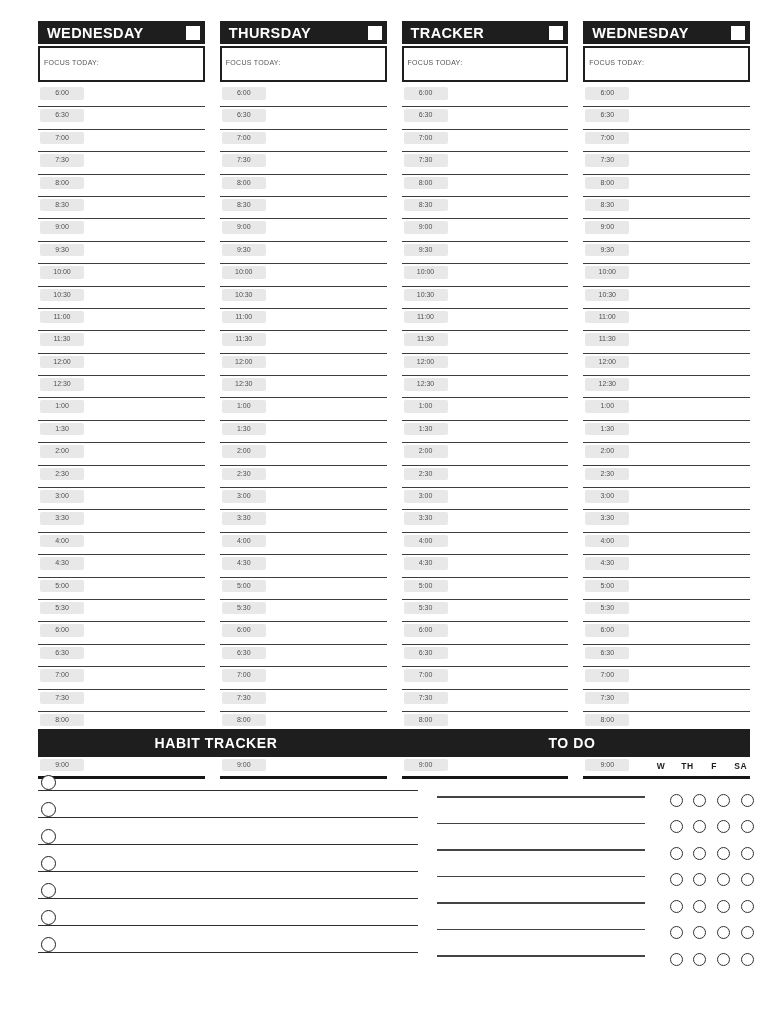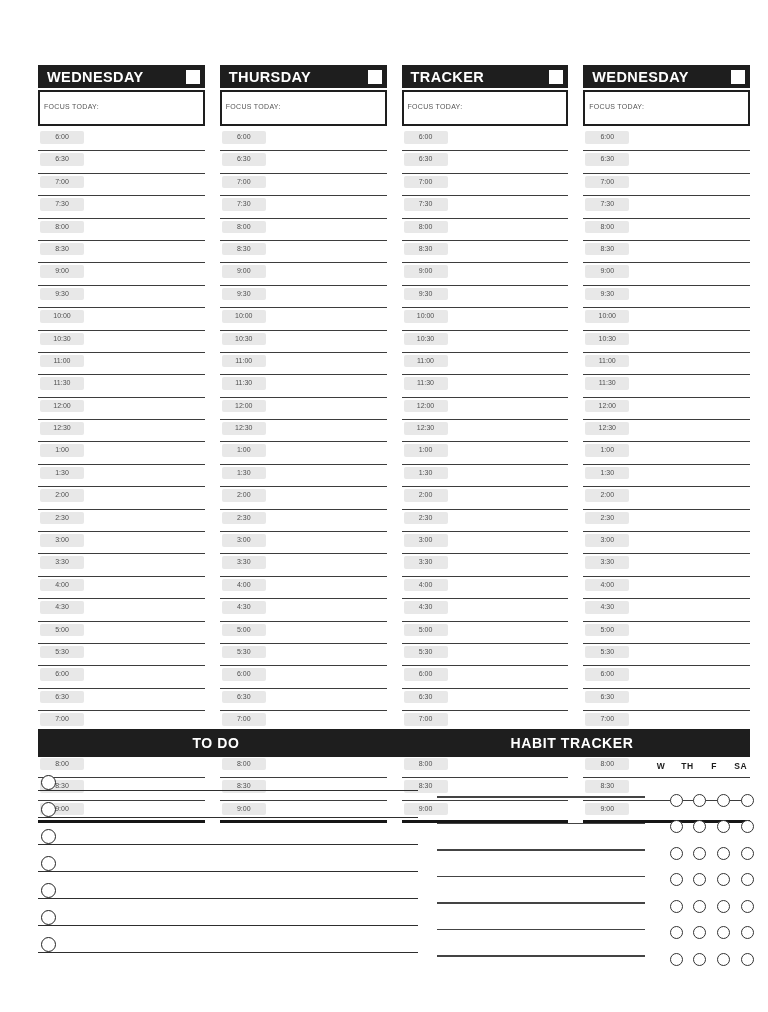--- a/index.html
+++ b/index.html
@@ -3,21 +3,21 @@
 <meta charset="utf-8">
 <style>
   * { margin:0; padding:0; box-sizing:border-box; }
   html,body { background:#fff; }
   .page {
     position:relative; width:768px; height:1012px; background:#ffffff;
     font-family:"Liberation Sans", sans-serif; overflow:hidden;
   }
 
   
-  .planner-grid { position:absolute; left:38px; top:21px; width:712px; display:flex; gap:15px;margin-top:44px; }
+  .planner-grid { position:absolute; left:38px; top:21px; width:712px; display:flex; gap:15px; }
   .day-column { flex:1 1 0; min-width:0; }
   .day-header {
     height:23px; background:#1e1e1e; display:flex; align-items:center;
     padding:0 5px 0 9px;
   }
   .day-title { color:#ffffff; font-weight:bold; font-size:14.5px; letter-spacing:0.4px; white-space:nowrap; }
   .day-checkbox { margin-left:auto; width:14px; height:14px; background:#ffffff; flex:0 0 auto; }
   .focus-box {
     margin-top:2px; height:36px; border:2px solid #1e1e1e; background:#fff;
     padding:3px 0 0 4px;
@@ -485,24 +485,24 @@
           </div>
           <div class="time-slot">
             <span class="time-chip">9:00</span>
           </div>
         </div>
   </div>
 </div>
 
   <div class="bottom-bar">
     <div class="bar-half">
+      <span class="bar-title">HABIT TRACKER</span>
+    </div>
+    <div class="bar-half">
       <span class="bar-title">TO DO</span>
-    </div>
-    <div class="bar-half">
-      <span class="bar-title">HABIT TRACKER</span>
     </div>
   </div>
 
   <div class="todo-list" id="todo-list">
       <div class="todo-row">
         <span class="todo-circle"></span>
       </div>
       <div class="todo-row">
         <span class="todo-circle"></span>
       </div>

